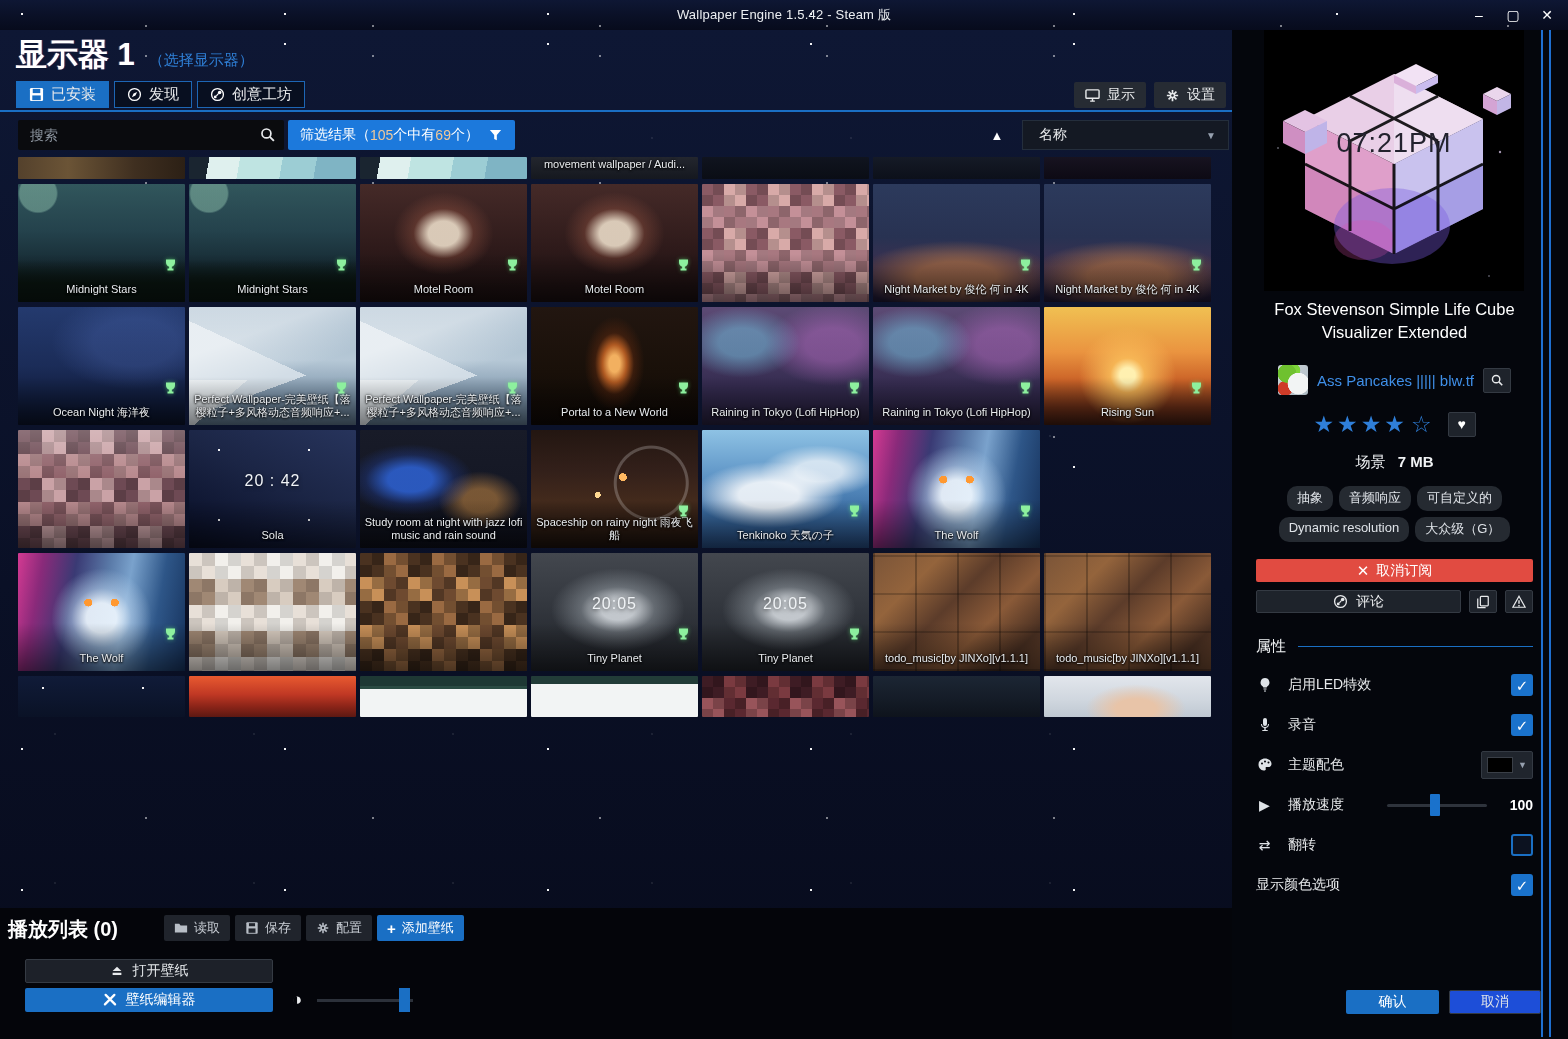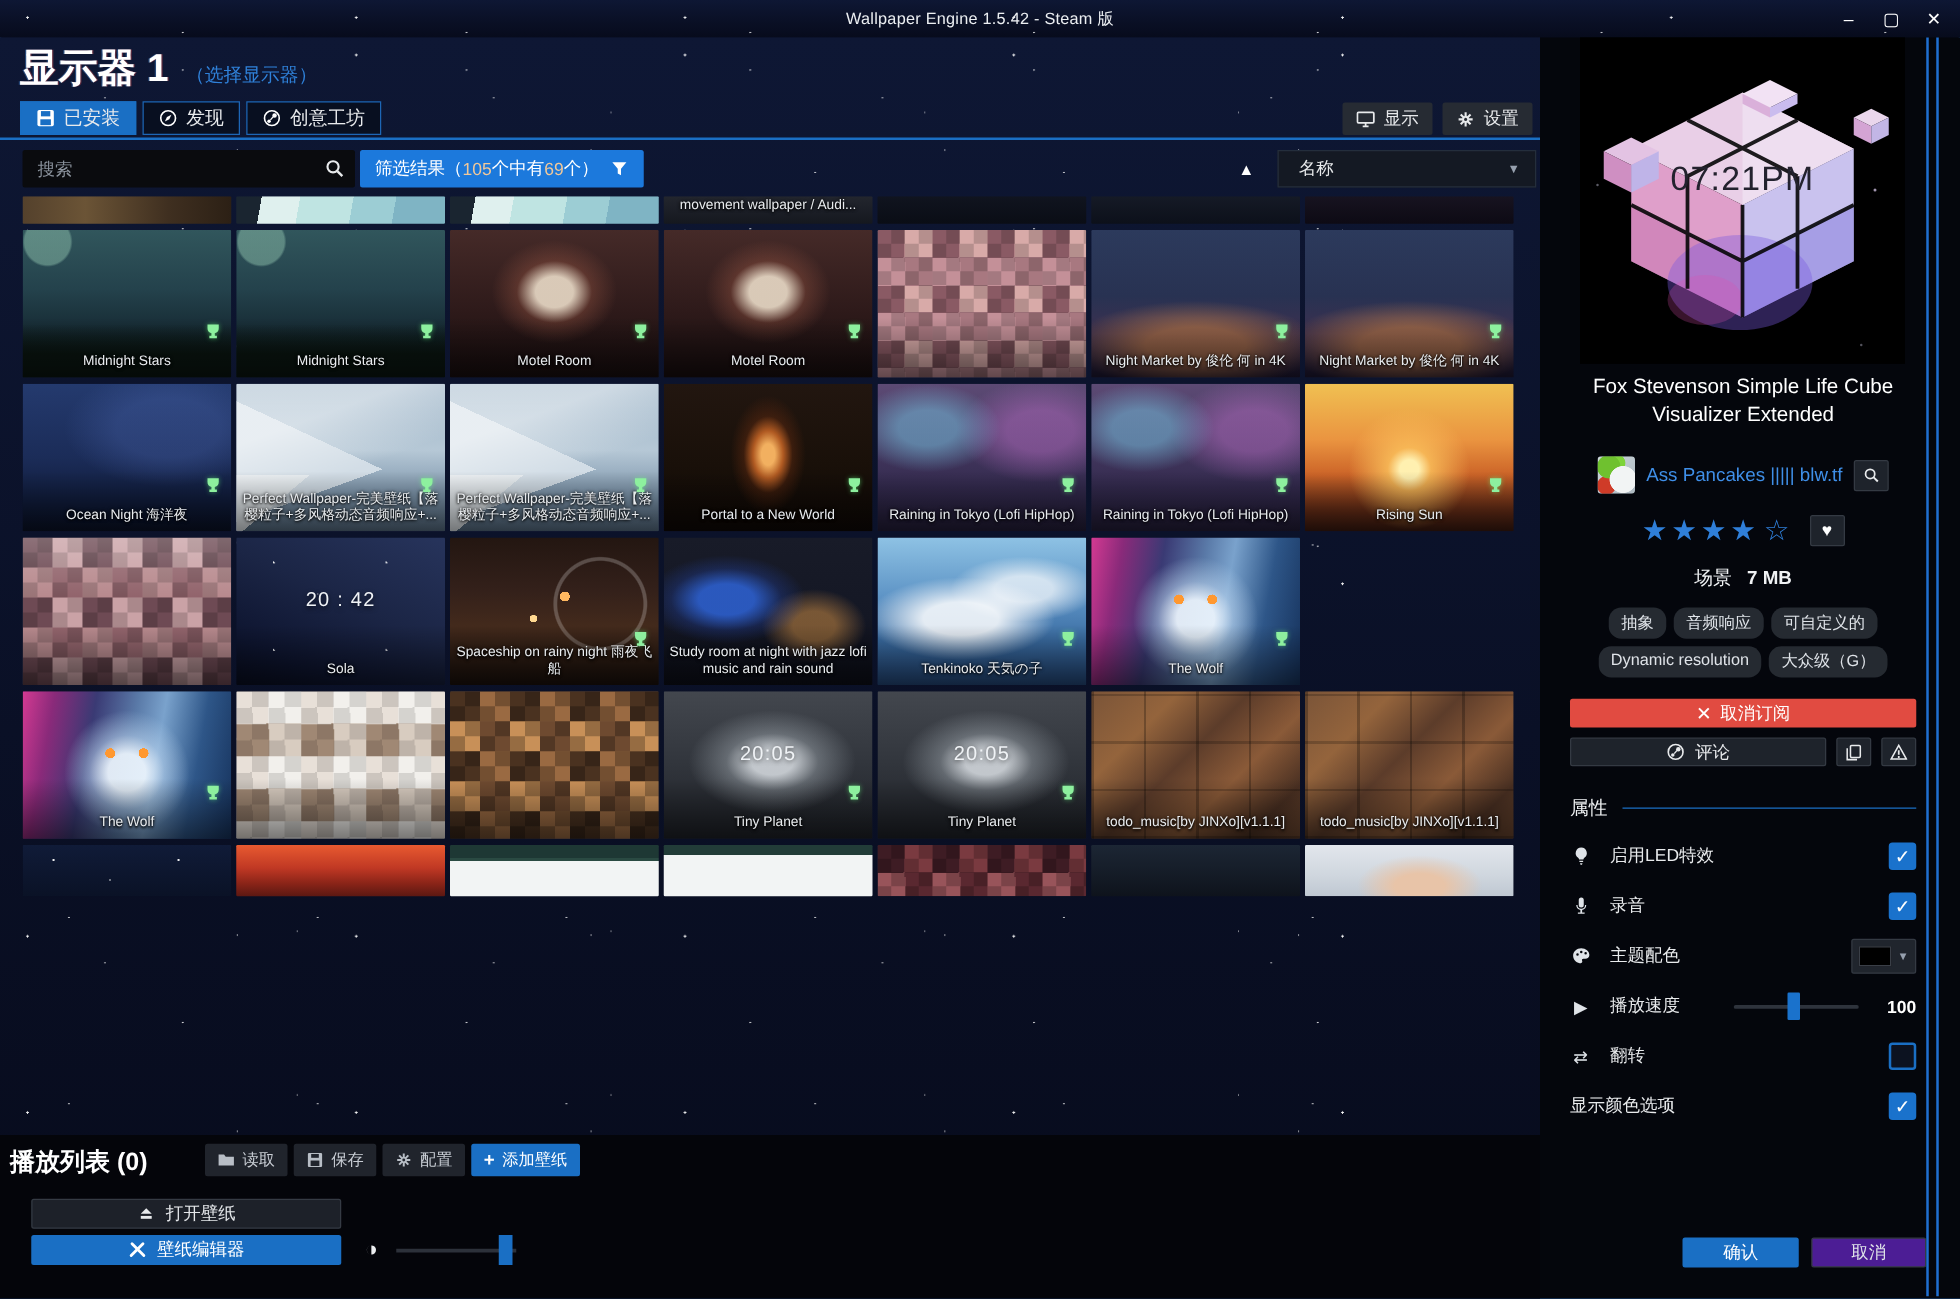--- a/index.html
+++ b/index.html
@@ -272,21 +272,21 @@
   .swatch { width:26px; height:16px; border:1px solid #3a3f47; }
   .caret-sm { color:#96a0ae; font-size:9px; }
   .slider { position:relative; width:100px; height:22px; margin-right:12px; cursor:pointer; }
   .slider-track { position:absolute; left:0; right:0; top:10px; height:3px; background:#2e333c; border-radius:2px; }
   .slider-thumb { position:absolute; top:0; width:10px; height:22px; background:#1a72cc; margin-left:-5px; border-radius:1px; }
   .p-value { width:34px; text-align:right; font-weight:bold; font-size:14px; color:#fff; }
   .confirm-row { position:absolute; top:960px; right:27px; display:flex; gap:10px; }
   .btn-primary, .btn-dark { height:24px; border:none; border-radius:2px; font-size:14px; cursor:pointer;
                             font-family:inherit; }
   .btn-primary { width:93px; background:#1a6fc4; color:#fff; }
-  .btn-dark { width:92px; background:#4c1d95; color:#dfe3e8; border:1px solid #343a43; }
+  .btn-dark { width:92px; background:#1d4ed8; color:#dfe3e8; border:1px solid #343a43; }
 </style>
 </head>
 <body>
 
 <div class="app">
 
   <div class="titlebar stars-bg">
     <div class="wtitle">Wallpaper Engine 1.5.42 - Steam 版</div>
     <div class="win-btns">
       <div class="win-btn">–</div>
@@ -471,28 +471,28 @@
               <path d="M3.2 1.6h9.6v3a4.8 4.8 0 0 1-3.4 4.6l.1 2h1.7v2.2H4.8v-2.2h1.7l.1-2A4.8 4.8 0 0 1 3.2 4.6z"></path>
             </svg>
           </div>
         </div>
         <div class="grid-row">
           <div class="tile art-pixmauve"></div>
           <div class="tile art-sola">
             <div class="tile-clock">20 : 42</div>
             <div class="tile-label">Sola</div>
           </div>
+          <div class="tile art-studyroom">
+            <div class="tile-label">Study room at night with jazz lofi music and rain sound</div>
+          </div>
           <div class="tile art-spaceship">
             <div class="tile-label">Spaceship on rainy night 雨夜飞船</div>
             <svg class="trophy" viewBox="0 0 16 16">
               <path d="M3.2 1.6h9.6v3a4.8 4.8 0 0 1-3.4 4.6l.1 2h1.7v2.2H4.8v-2.2h1.7l.1-2A4.8 4.8 0 0 1 3.2 4.6z"></path>
             </svg>
-          </div>
-          <div class="tile art-studyroom">
-            <div class="tile-label">Study room at night with jazz lofi music and rain sound</div>
           </div>
           <div class="tile art-tenki">
             <div class="tile-label">Tenkinoko 天気の子</div>
             <svg class="trophy" viewBox="0 0 16 16">
               <path d="M3.2 1.6h9.6v3a4.8 4.8 0 0 1-3.4 4.6l.1 2h1.7v2.2H4.8v-2.2h1.7l.1-2A4.8 4.8 0 0 1 3.2 4.6z"></path>
             </svg>
           </div>
           <div class="tile art-wolf">
             <div class="tile-label">The Wolf</div>
             <svg class="trophy" viewBox="0 0 16 16">

